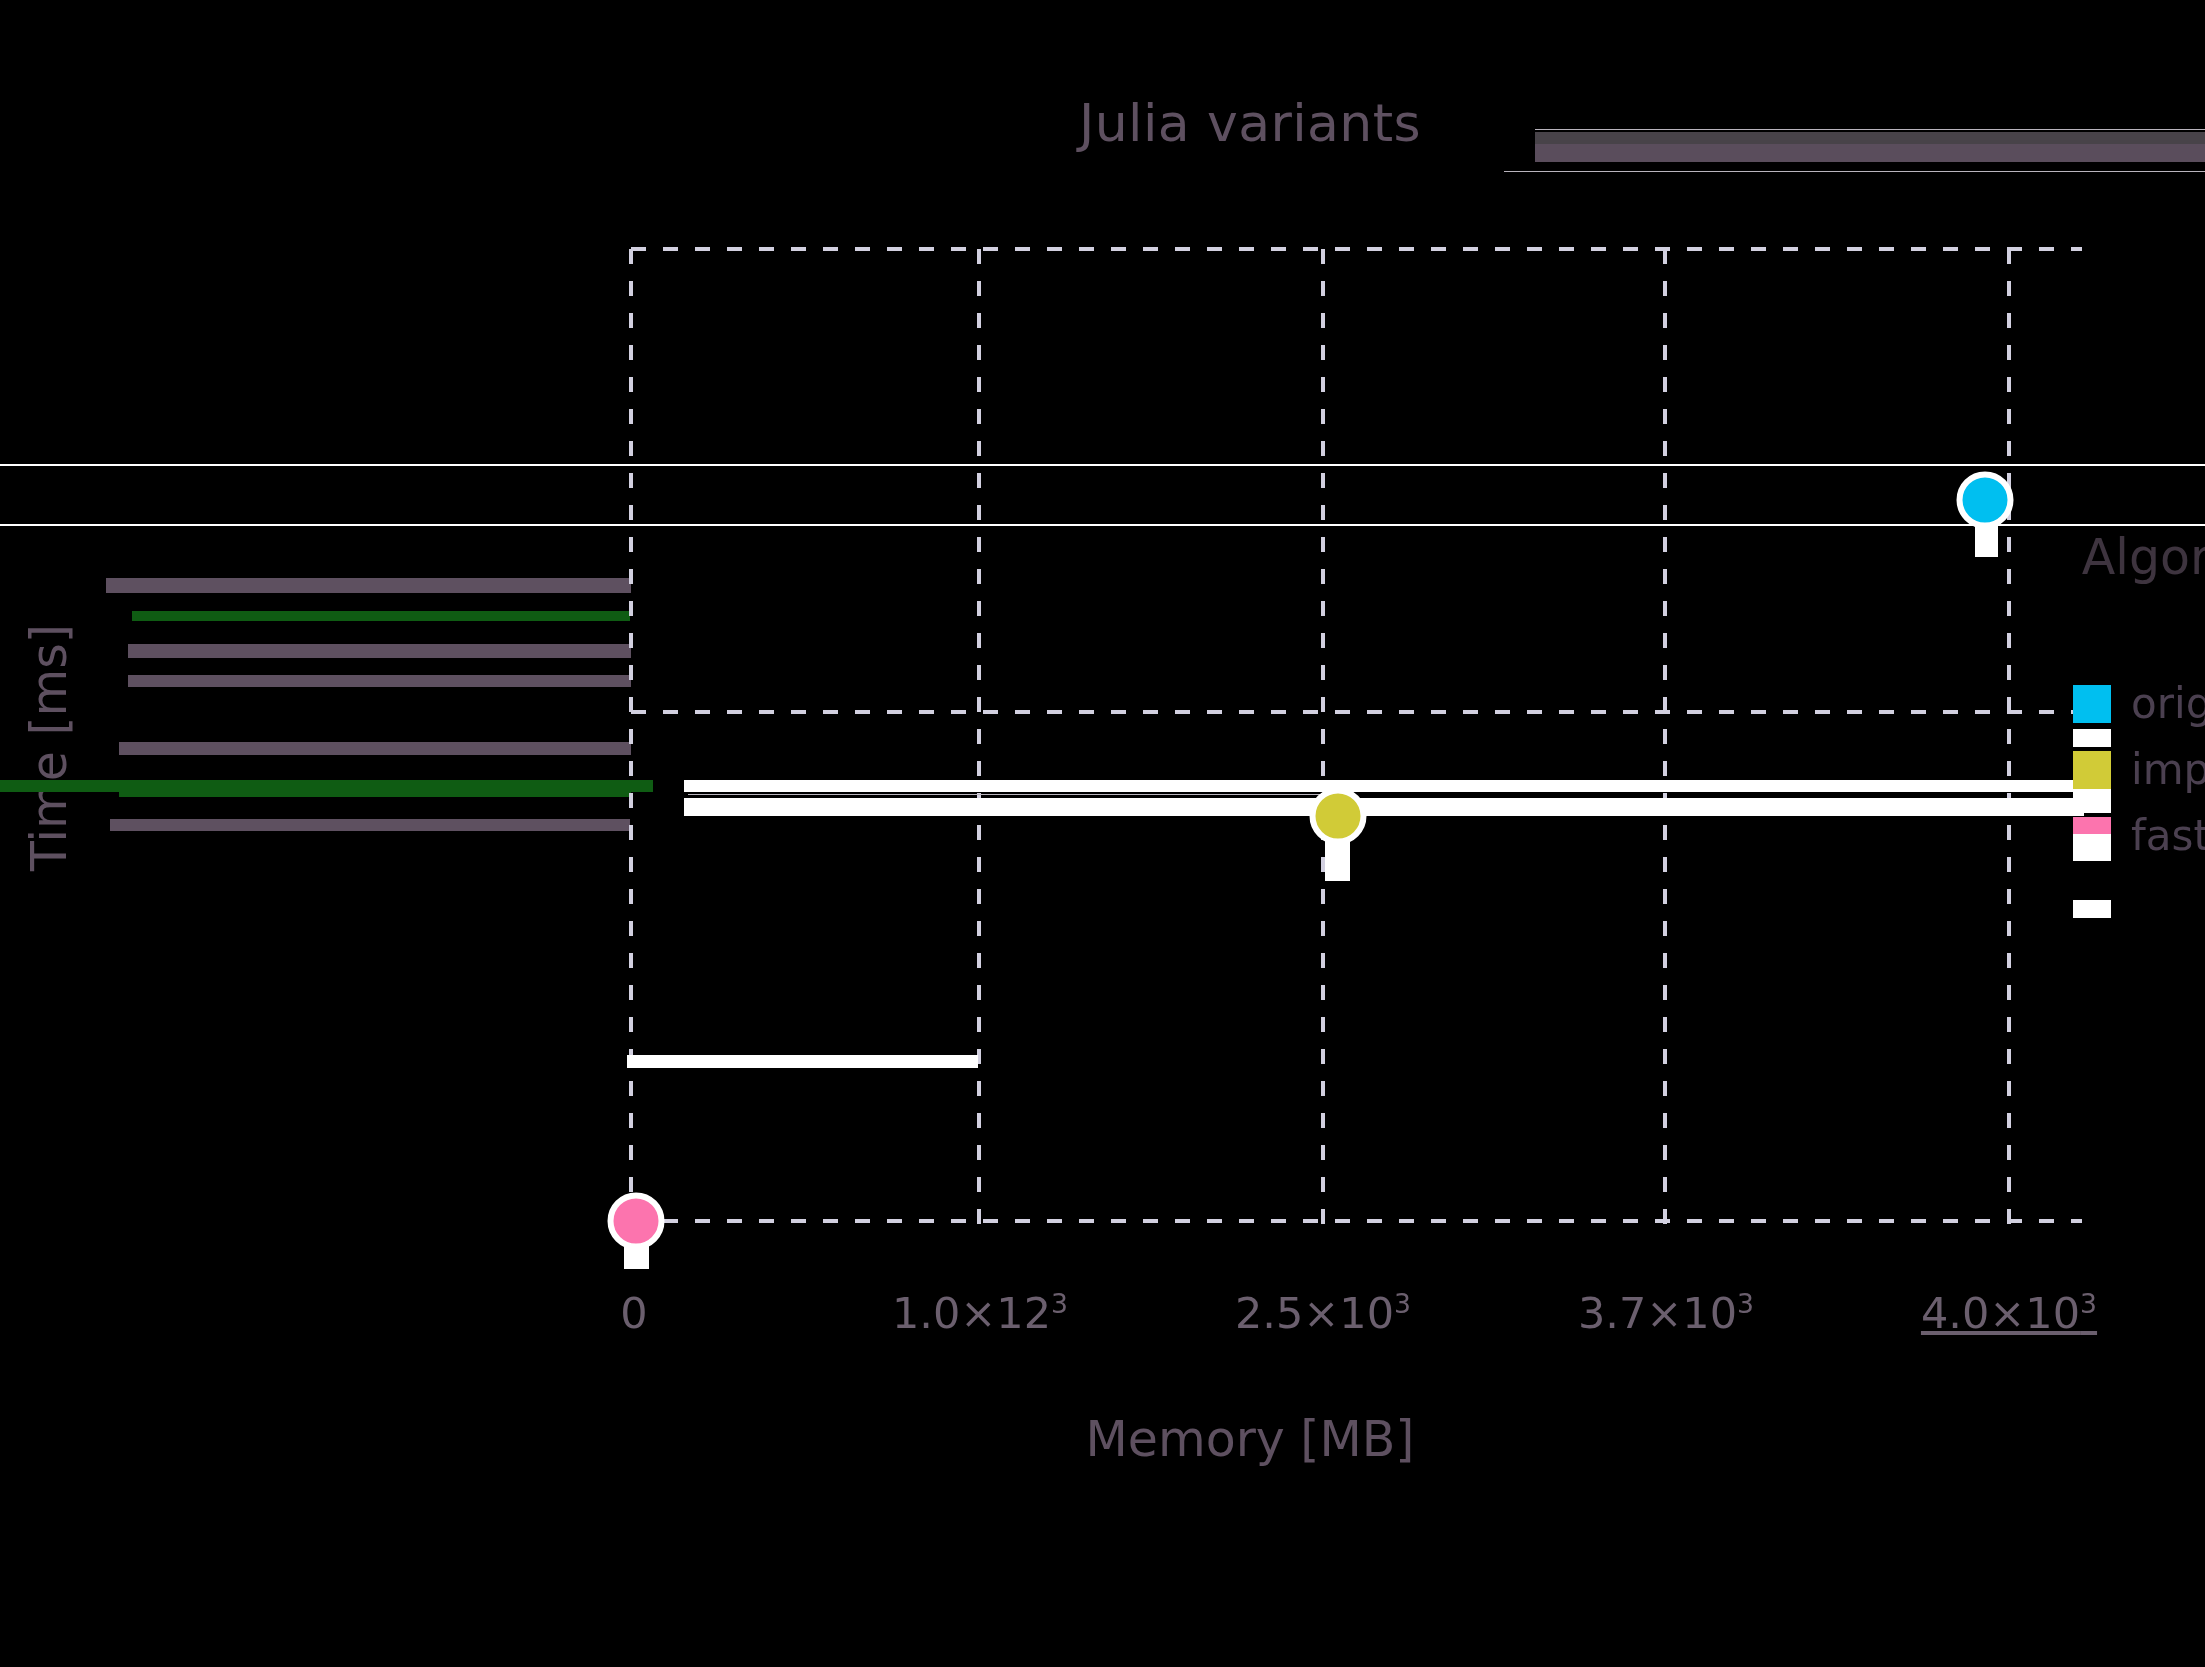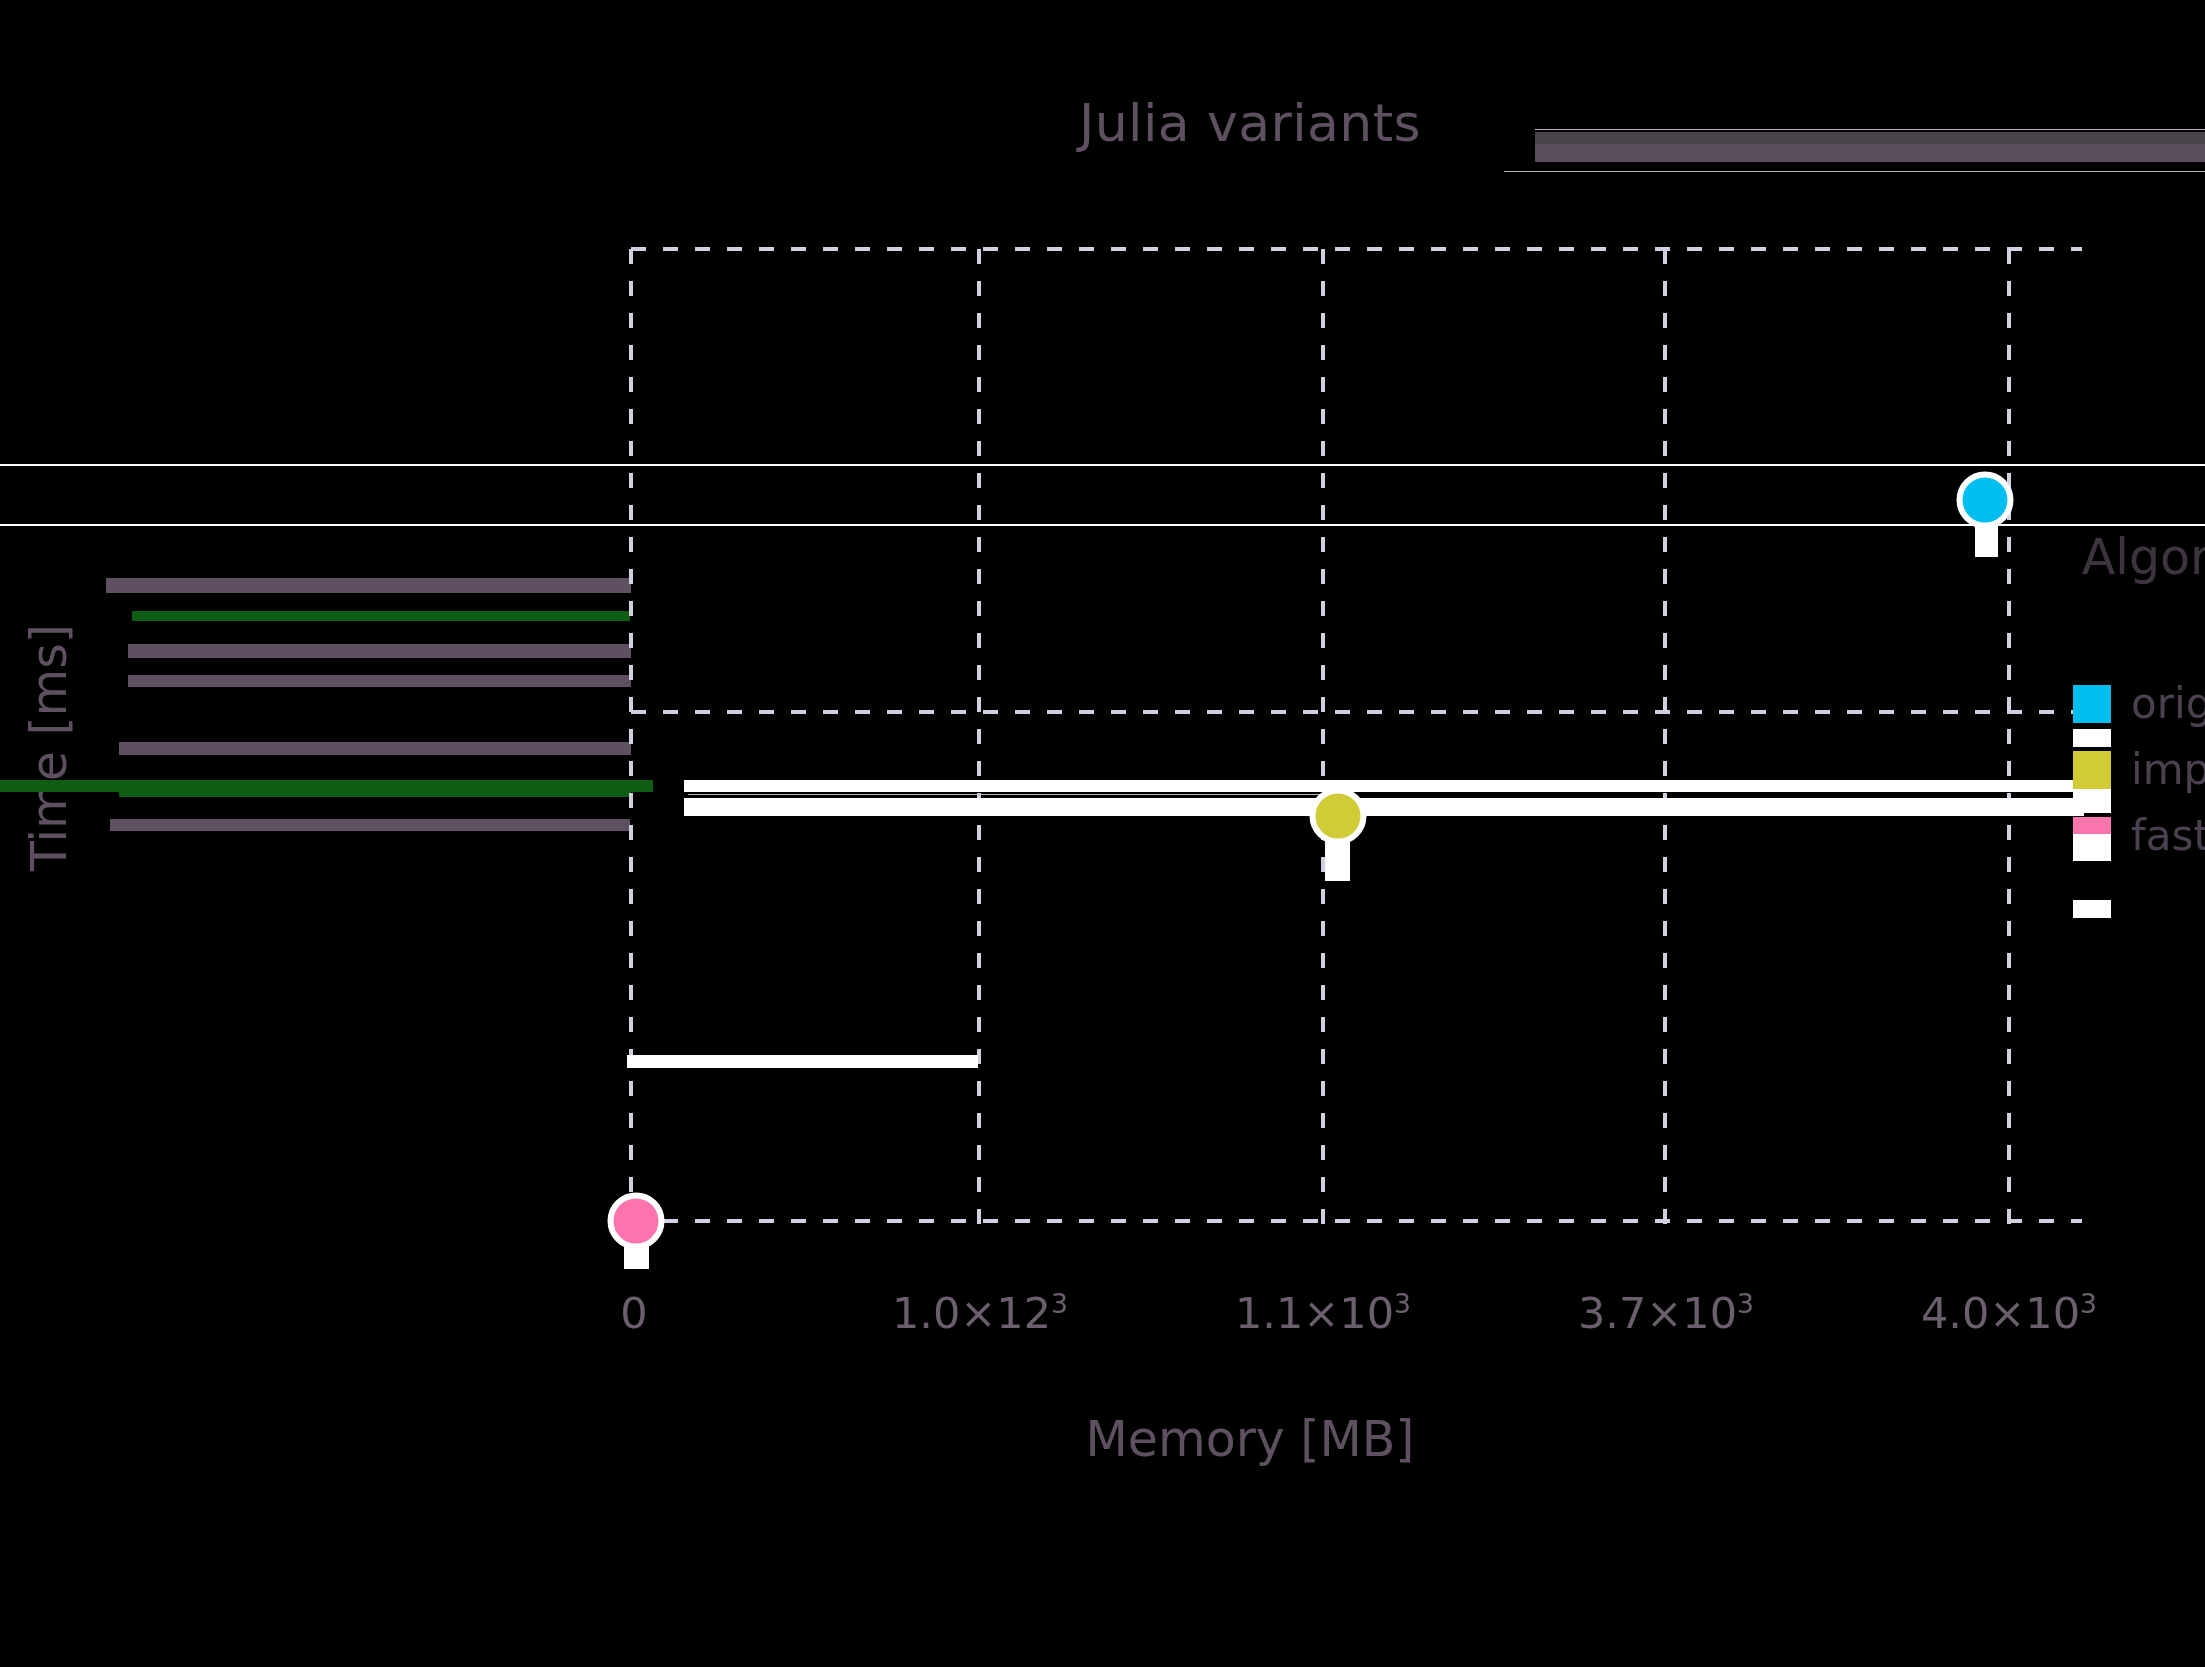--- a/index.html
+++ b/index.html
@@ -221,26 +221,26 @@
     
   </div>
 
   <div class="xtick" style="left:634px; top:1288px;">
     <span>0</span>
   </div>
   <div class="xtick" style="left:980px; top:1288px;">
     <span>1.0×12</span><sup>3</sup>
   </div>
   <div class="xtick" style="left:1323px; top:1288px;">
-    <span>1.1×10</span><sup>3</sup>
+    <span>2.5×10</span><sup>3</sup>
   </div>
   <div class="xtick" style="left:1666px; top:1288px;">
     <span>3.7×10</span><sup>3</sup>
   </div>
-  <div class="xtick" style="left:2009px; top:1288px;">
+  <div class="xtick" style="left:2009px; top:1288px;text-decoration:underline;">
     <span>4.0×10</span><sup>3</sup>
   </div>
 
   <div id="xaxis-title">Memory [MB]</div>
 
   <div id="legend">
     <div id="legend-title">Algorithm</div>
 
     <div class="legend-row" style="top:156px;">
       <span class="legend-swatch" style="background:#00BFF0;"></span>

